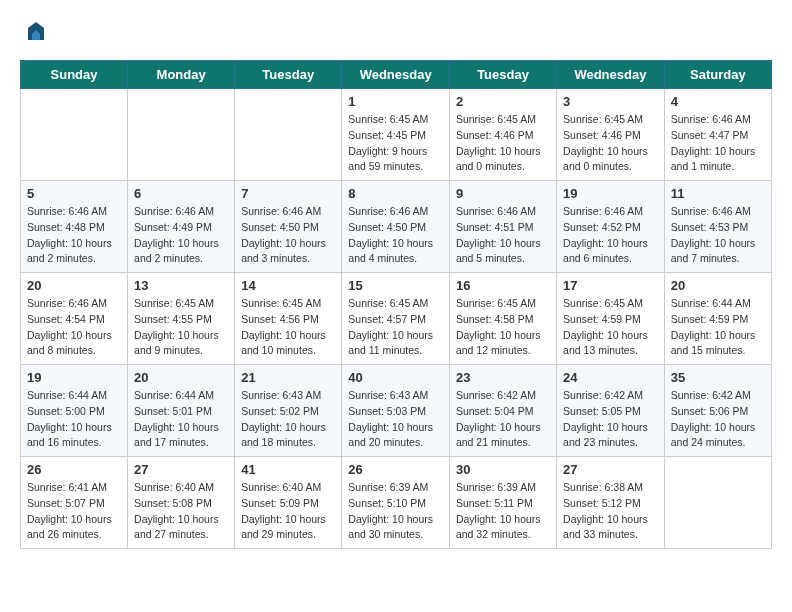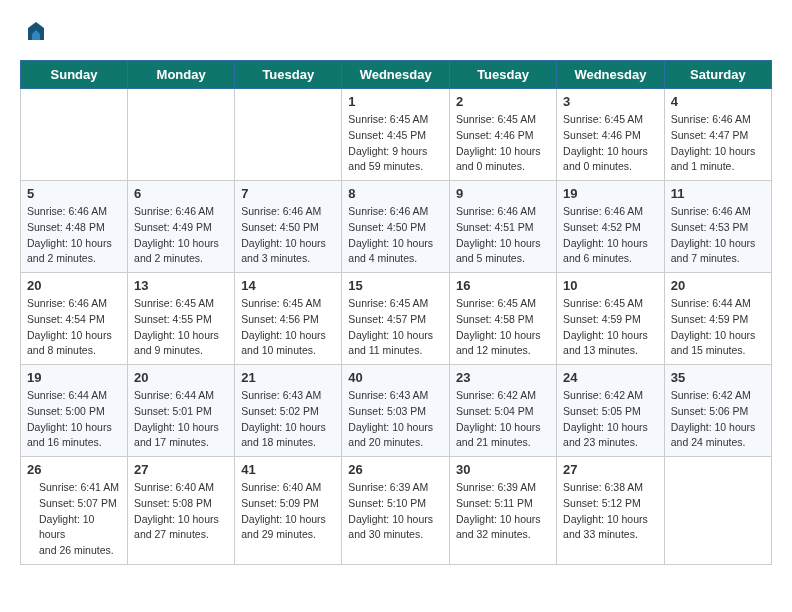--- a/index.html
+++ b/index.html
@@ -242,21 +242,21 @@
 and 11 minutes.</div>
         </td>
         <td>
           <span class="day-number">16</span>
           <div class="day-info" style="white-space: pre-line;">Sunrise: 6:45 AM
 Sunset: 4:58 PM
 Daylight: 10 hours
 and 12 minutes.</div>
         </td>
         <td>
-          <span class="day-number">10</span>
+          <span class="day-number">17</span>
           <div class="day-info" style="white-space: pre-line;">Sunrise: 6:45 AM
 Sunset: 4:59 PM
 Daylight: 10 hours
 and 13 minutes.</div>
         </td>
         <td>
           <span class="day-number">20</span>
           <div class="day-info" style="white-space: pre-line;">Sunrise: 6:44 AM
 Sunset: 4:59 PM
 Daylight: 10 hours
@@ -310,21 +310,21 @@
           <span class="day-number">35</span>
           <div class="day-info" style="white-space: pre-line;">Sunrise: 6:42 AM
 Sunset: 5:06 PM
 Daylight: 10 hours
 and 24 minutes.</div>
         </td>
       </tr>
       <tr>
         <td>
           <span class="day-number">26</span>
-          <div class="day-info" style="white-space: pre-line; margin-left: 12px;">Sunrise: 6:41 AM
+          <div class="day-info" style="white-space: pre-line;">Sunrise: 6:41 AM
 Sunset: 5:07 PM
 Daylight: 10 hours
 and 26 minutes.</div>
         </td>
         <td>
           <span class="day-number">27</span>
           <div class="day-info" style="white-space: pre-line;">Sunrise: 6:40 AM
 Sunset: 5:08 PM
 Daylight: 10 hours
 and 27 minutes.</div>

